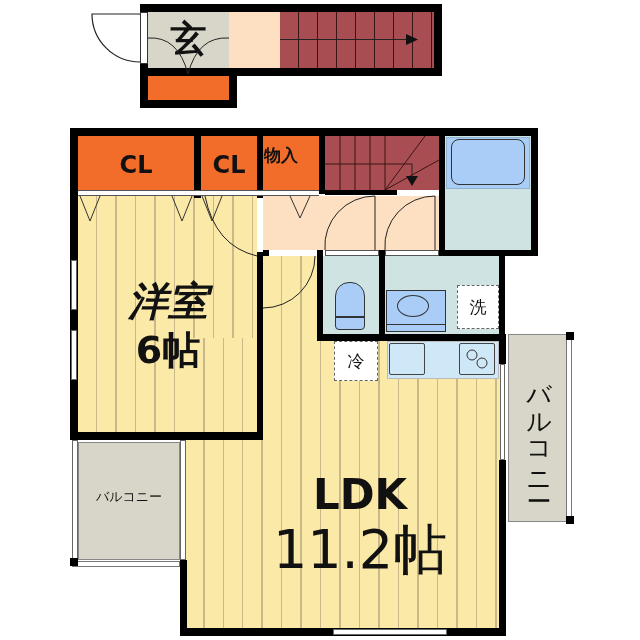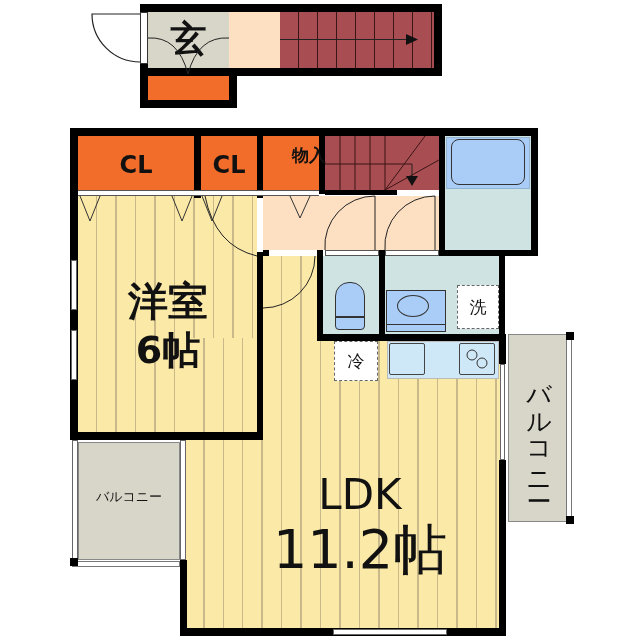--- a/index.html
+++ b/index.html
@@ -170,19 +170,19 @@
 </svg>
 <svg width="60" height="60" style="left:325px;top:196px;">
   <path d="M50 0 L50 54 M50 0 A50 50 0 0 0 0 54" fill="none" stroke="#222" stroke-width="1"></path>
 </svg>
 <svg width="60" height="60" style="left:385px;top:196px;">
   <path d="M50 0 L50 54 M50 0 A50 50 0 0 0 0 54" fill="none" stroke="#222" stroke-width="1"></path>
 </svg>
 
 <div class="label" style="left:78px;top:140px;width:116px;height:50px;font-size:24px;">CL</div>
 <div class="label" style="left:201px;top:140px;width:56px;height:50px;font-size:24px;">CL</div>
-<div class="label" style="left:263px;top:140px;width:36px;height:30px;font-size:17px;margin-left:28px;">物入</div>
+<div class="label" style="left:263px;top:140px;width:36px;height:30px;font-size:17px;">物入</div>
 
-<div class="label" style="left:100px;top:276px;width:136px;height:50px;font-size:40px;">洋室</div>
+<div class="label" style="left:100px;top:276px;width:136px;height:50px;font-size:40px;font-style:italic;">洋室</div>
 <div class="label" style="left:100px;top:326px;width:136px;height:48px;font-size:38px;">6帖</div>
 
-<div class="label" style="left:260px;top:466px;width:200px;height:56px;font-size:42px;font-weight:normal;">LDK</div>
+<div class="label" style="left:260px;top:466px;width:200px;height:56px;font-size:42px;font-weight:bold;">LDK</div>
 <div class="label" style="left:250px;top:522px;width:220px;height:56px;font-size:54px;font-weight:normal;">11.2帖</div>
 
 </body></html>

